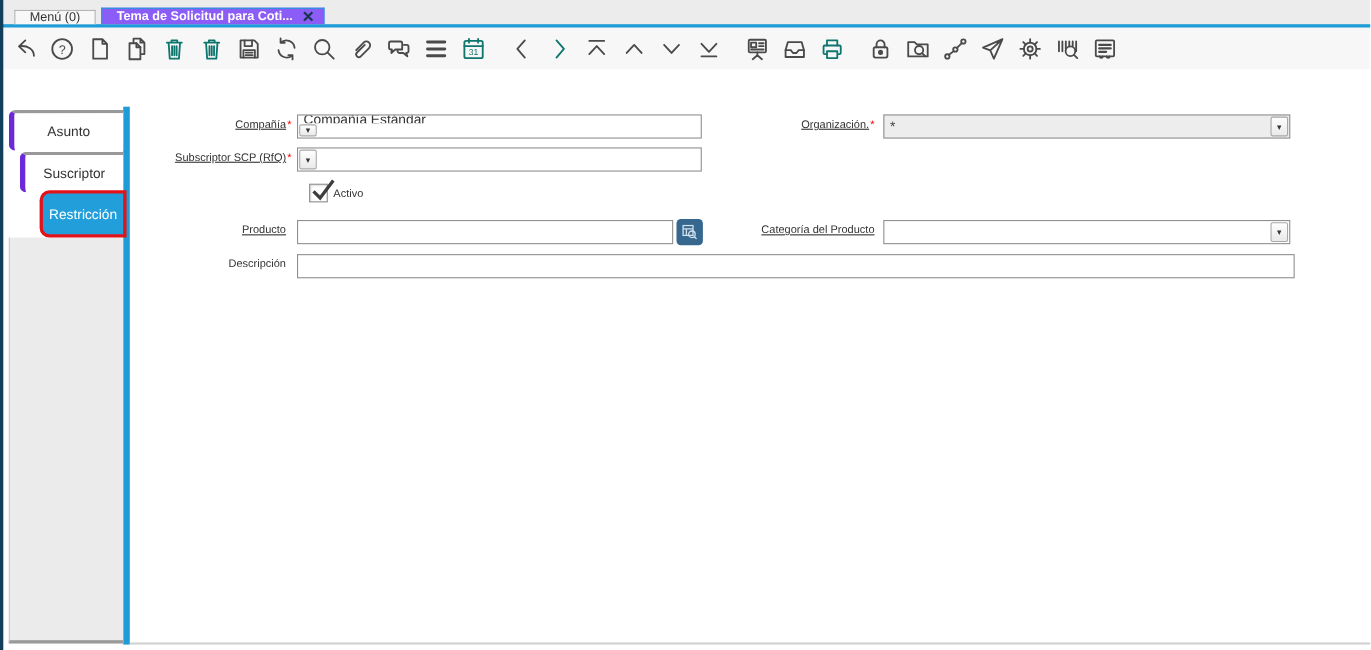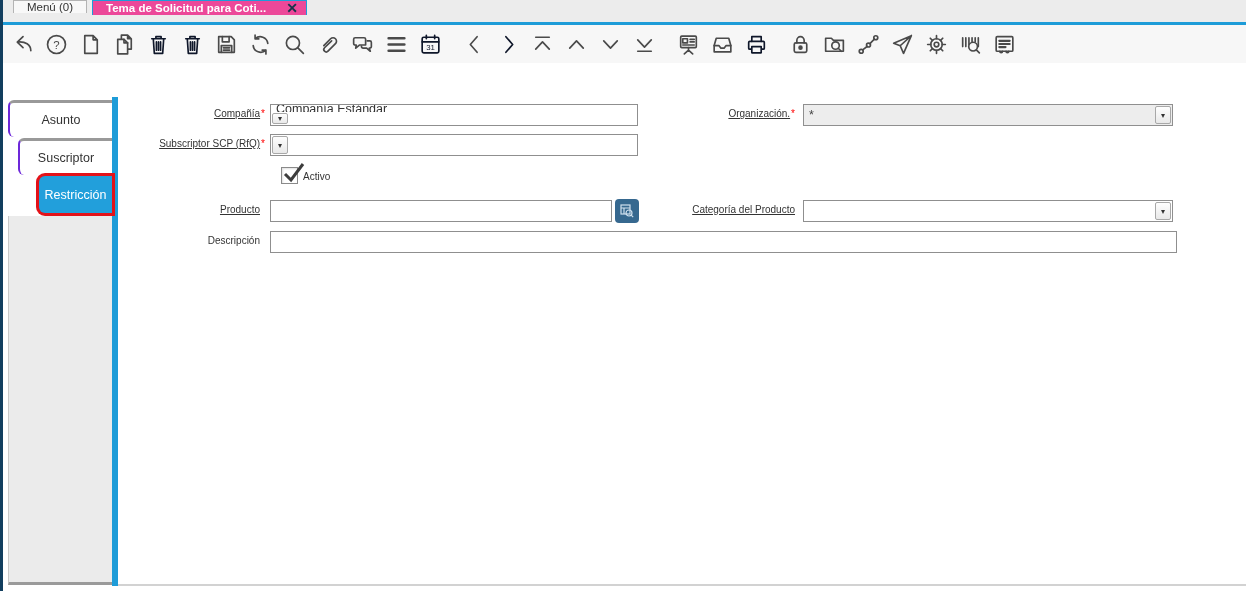--- a/index.html
+++ b/index.html
@@ -8,52 +8,52 @@
     position:relative; width:1246px; height:591px; overflow:hidden;
     background:#fff; font-family:"Liberation Sans",sans-serif; color:#333;
   }
   
   .left-edge { position:absolute; left:0; top:0; width:3px; height:591px; background:#123e5e; z-index:9; }
 
   
   .tabbar {
     position:absolute; left:0; top:0; width:1246px; height:25px;
     background:#ececec; border-bottom:3px solid #1e9cd8;
-    display:flex; align-items:flex-start; padding-left:13px; gap:5px; z-index:8;
+    display:flex; align-items:flex-end; padding-left:13px; gap:5px; z-index:8;
   }
   .wtab {
     display:flex; align-items:center; padding:0 13px; font-size:11.5px;
     background:#f8f8f8; border:1px solid #b4b4b4; border-bottom:none; color:#333;
     white-space:nowrap; cursor:default;
   }
   .wtab.active {
-    background:#ec4899; border-color:#1e9cd8; color:#fff; font-weight:bold;
-    padding-right:8px; gap:20px;
+    background:#8b5cf6; border-color:#1e9cd8; color:#fff; font-weight:bold;
+    padding-right:8px; gap:8px;
   }
   .wtab .close-x { color:#16344a; font-weight:bold; font-size:14px; line-height:1; cursor:pointer; }
 
   
   .toolbar {
     position:absolute; left:3px; top:25px; width:1243px; height:38px;
     background:#f7f7f7; display:flex; align-items:center; padding-left:7px; gap:9px;
   }
   .tbtn {
     width:25px; height:25px; border:none; background:transparent; padding:0;
     color:#4a4a4a; display:flex; align-items:center; justify-content:center; cursor:pointer;
   }
-  .tbtn.disabled { color:#0f172a; cursor:default; }
+  .tbtn.disabled { color:#0f766e; cursor:default; }
   .tbtn.gap { margin-left:10px; }
   .tbtn svg { width:25px; height:25px; }
 
   
   .blue-strip { position:absolute; left:112px; top:97px; width:6px; height:489px; background:#1e9cd8; }
   .side-tabs { position:absolute; left:3px; top:100px; width:109px; z-index:3; }
   .side-tab {
     height:37px; margin-bottom:1px; background:#fff;
-    border-top:3px solid #999; border-left:2px solid #6d28d9;
+    border-top:3px solid #999; border-left:5px solid #6d28d9;
     border-radius:6px 0 0 6px;
     display:flex; align-items:center; justify-content:center;
     font-size:12.5px; color:#333; cursor:pointer; position:relative;
   }
   .side-tab.level-0 { margin-left:5px; }
   .side-tab.level-1 { margin-left:15px; }
   .side-tab.selected { background:#229fdb; color:#fff; border-top:none; border-left:none;margin-left:36px; }
   .side-tab.highlighted { box-shadow:0 0 0 3px #e31219; z-index:4; }
   .side-panel {
     position:absolute; left:8px; top:216px; width:104px; height:369px;

